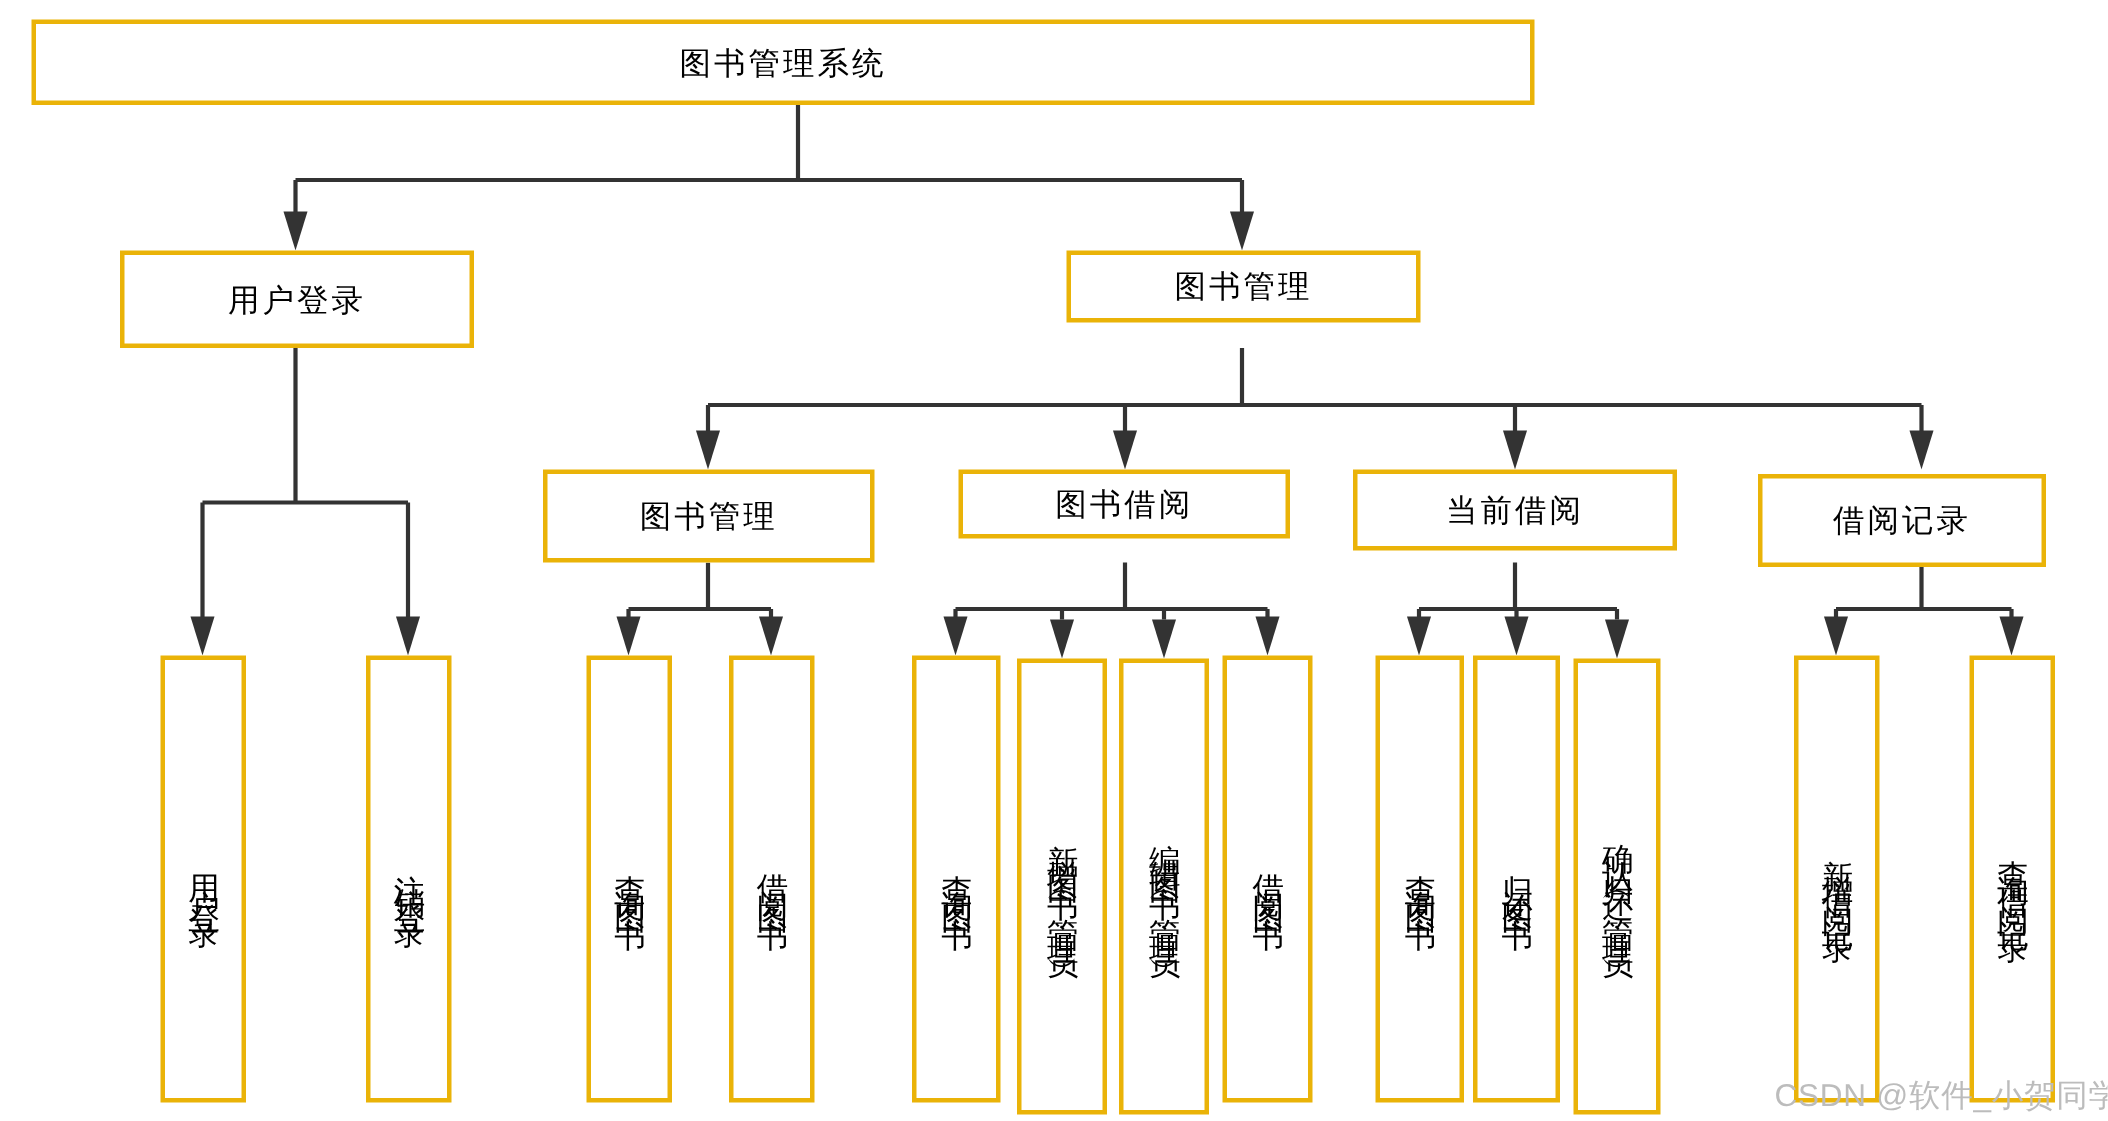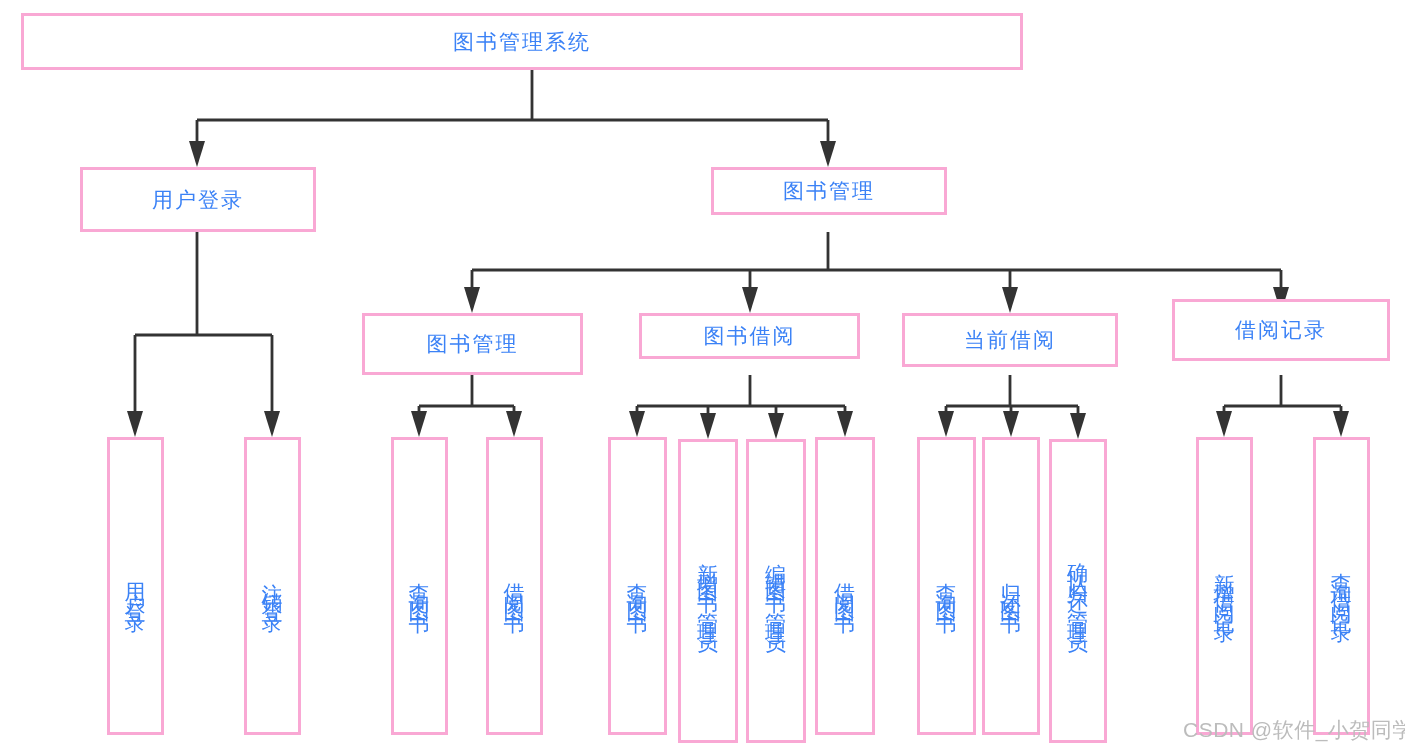--- a/index.html
+++ b/index.html
@@ -3,23 +3,23 @@
 <meta charset="utf-8">
 <style>
   html,body { margin:0; padding:0; }
   body { font-family:"Liberation Sans","DejaVu Sans",sans-serif; background:#ffffff; }
   #stage {
     position:relative; width:1405px; height:747px; background:#ffffff; overflow:hidden;
   }
   #connectors { position:absolute; left:0; top:0; z-index:1; }
   .box {
     position:absolute; box-sizing:border-box;
-    border:3px solid #f9a8d4; background:#ffffff;
+    border:3px solid #eab308; background:#ffffff;
     display:flex; align-items:center; justify-content:center;
-    color:#3b82f6; z-index:2;
+    color:#000000; z-index:2;
   }
   .h-label { font-size:21px; letter-spacing:2px; white-space:nowrap; }
   .v-label {
     writing-mode:vertical-rl; text-orientation:mixed;
     font-size:21px; letter-spacing:10px; line-height:1; white-space:nowrap;
   }
   #watermark {
     position:absolute; left:1183px; top:716px; z-index:5;
     font-size:21px; color:#bcbcbc; letter-spacing:0.5px; white-space:nowrap;
   }
@@ -87,21 +87,21 @@
 
   <div class="box" style="left:362px; top:313px; width:221px; height:62px;">
     <span class="h-label">图书管理</span>
   </div>
   <div class="box" style="left:639px; top:313px; width:221px; height:46px;">
     <span class="h-label">图书借阅</span>
   </div>
   <div class="box" style="left:902px; top:313px; width:216px; height:54px;">
     <span class="h-label">当前借阅</span>
   </div>
-  <div class="box" style="left:1172px; top:299px; width:218px; height:62px;">
+  <div class="box" style="left:1172px; top:316px; width:192px; height:62px;">
     <span class="h-label">借阅记录</span>
   </div>
 
   <div class="box" style="left:107px; top:437px; width:57px; height:298px;">
     <span class="v-label">用户登录</span>
   </div>
   <div class="box" style="left:244px; top:437px; width:57px; height:298px;">
     <span class="v-label">注销登录</span>
   </div>
 

